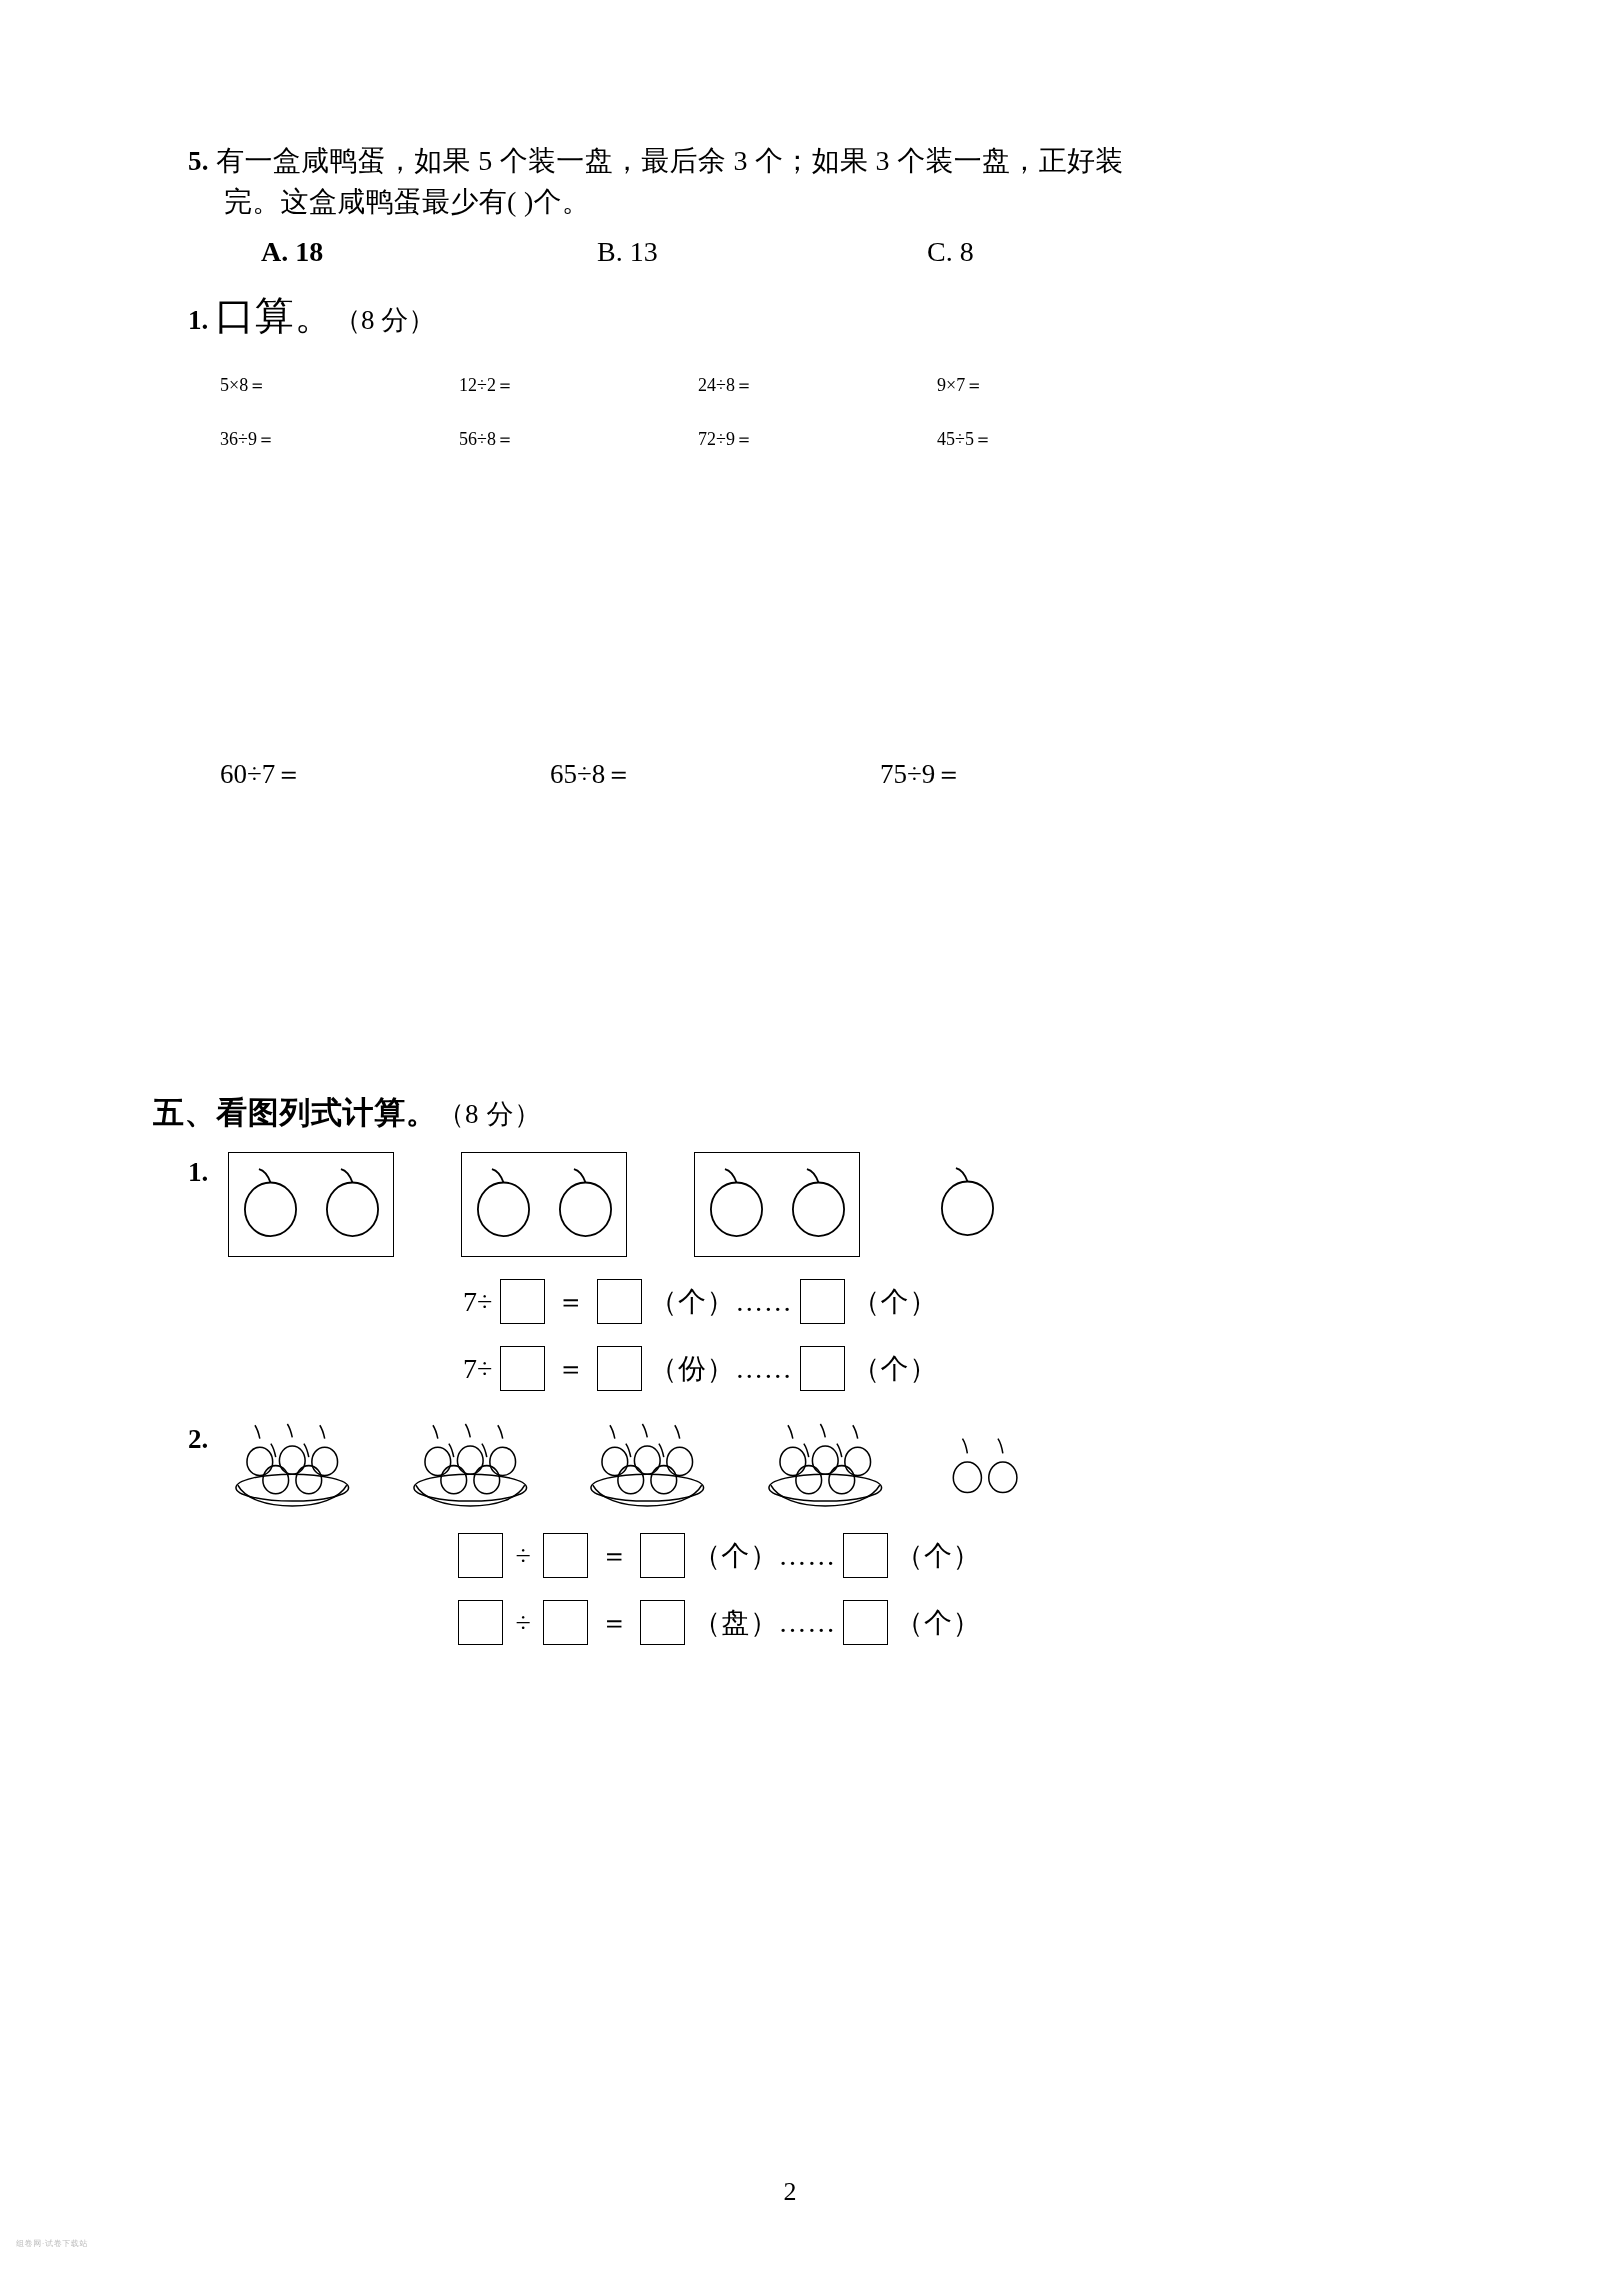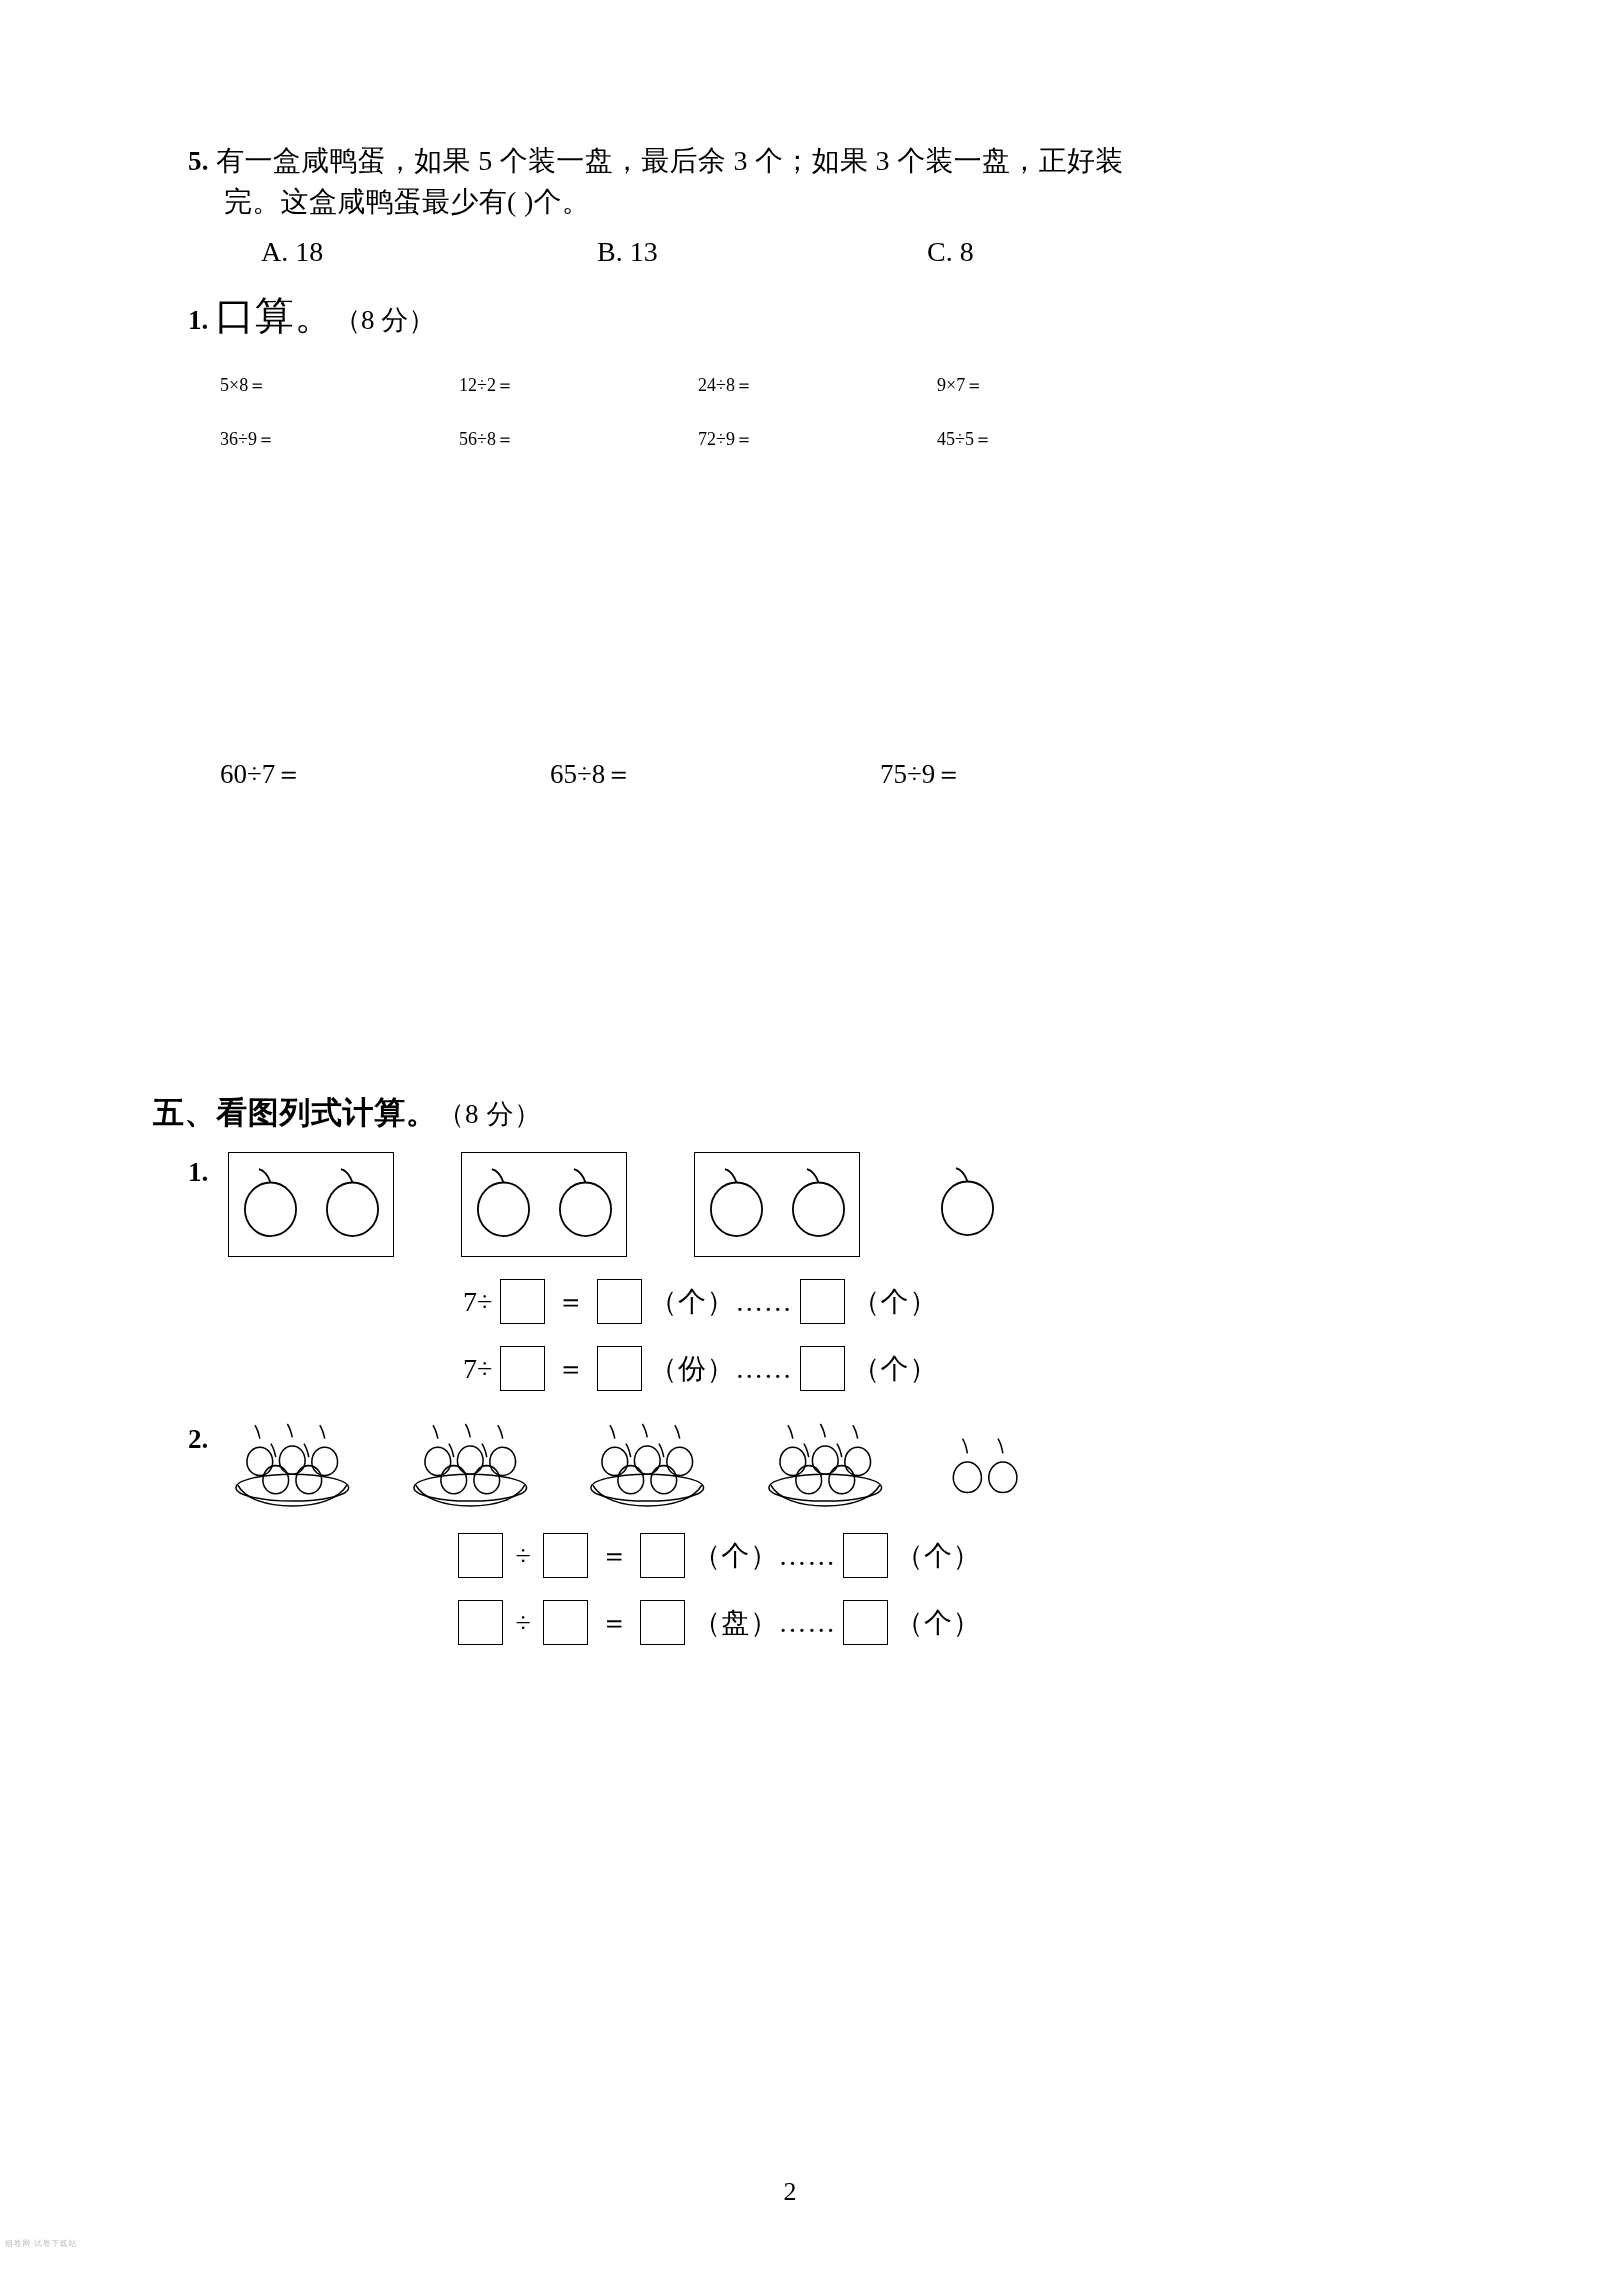--- a/index.html
+++ b/index.html
@@ -58,21 +58,21 @@
   }
   .choices {
     margin-left: 73px;
     margin-top: 13.5px;
     display: flex;
     font-size: 28px;
   }
   .choices span {
     display: inline-block;
   }
-  .ch-a { width: 336px; }
+  .ch-a { width: 336px; font-weight: bold; }
   .ch-b { width: 330px; }
 
   
   .sec4 {
     margin-top: 21px;
   }
   .sub {
     margin-top: 16px;
     margin-left: 35px;
     font-size: 28px;
@@ -187,21 +187,21 @@
   .page-num {
     position: absolute;
     left: 0;
     right: 0;
     top: 2177px;
     text-align: center;
     font-size: 26px;
   }
   .watermark {
     position: absolute;
-    left: 5px;
+    left: 16px;
     top: 2238px;
     font-size: 8px;
     color: #bdbdbd;
     letter-spacing: 0.6px;
   }
 </style>
 </head>
 <body>
 
 <div class="page">

